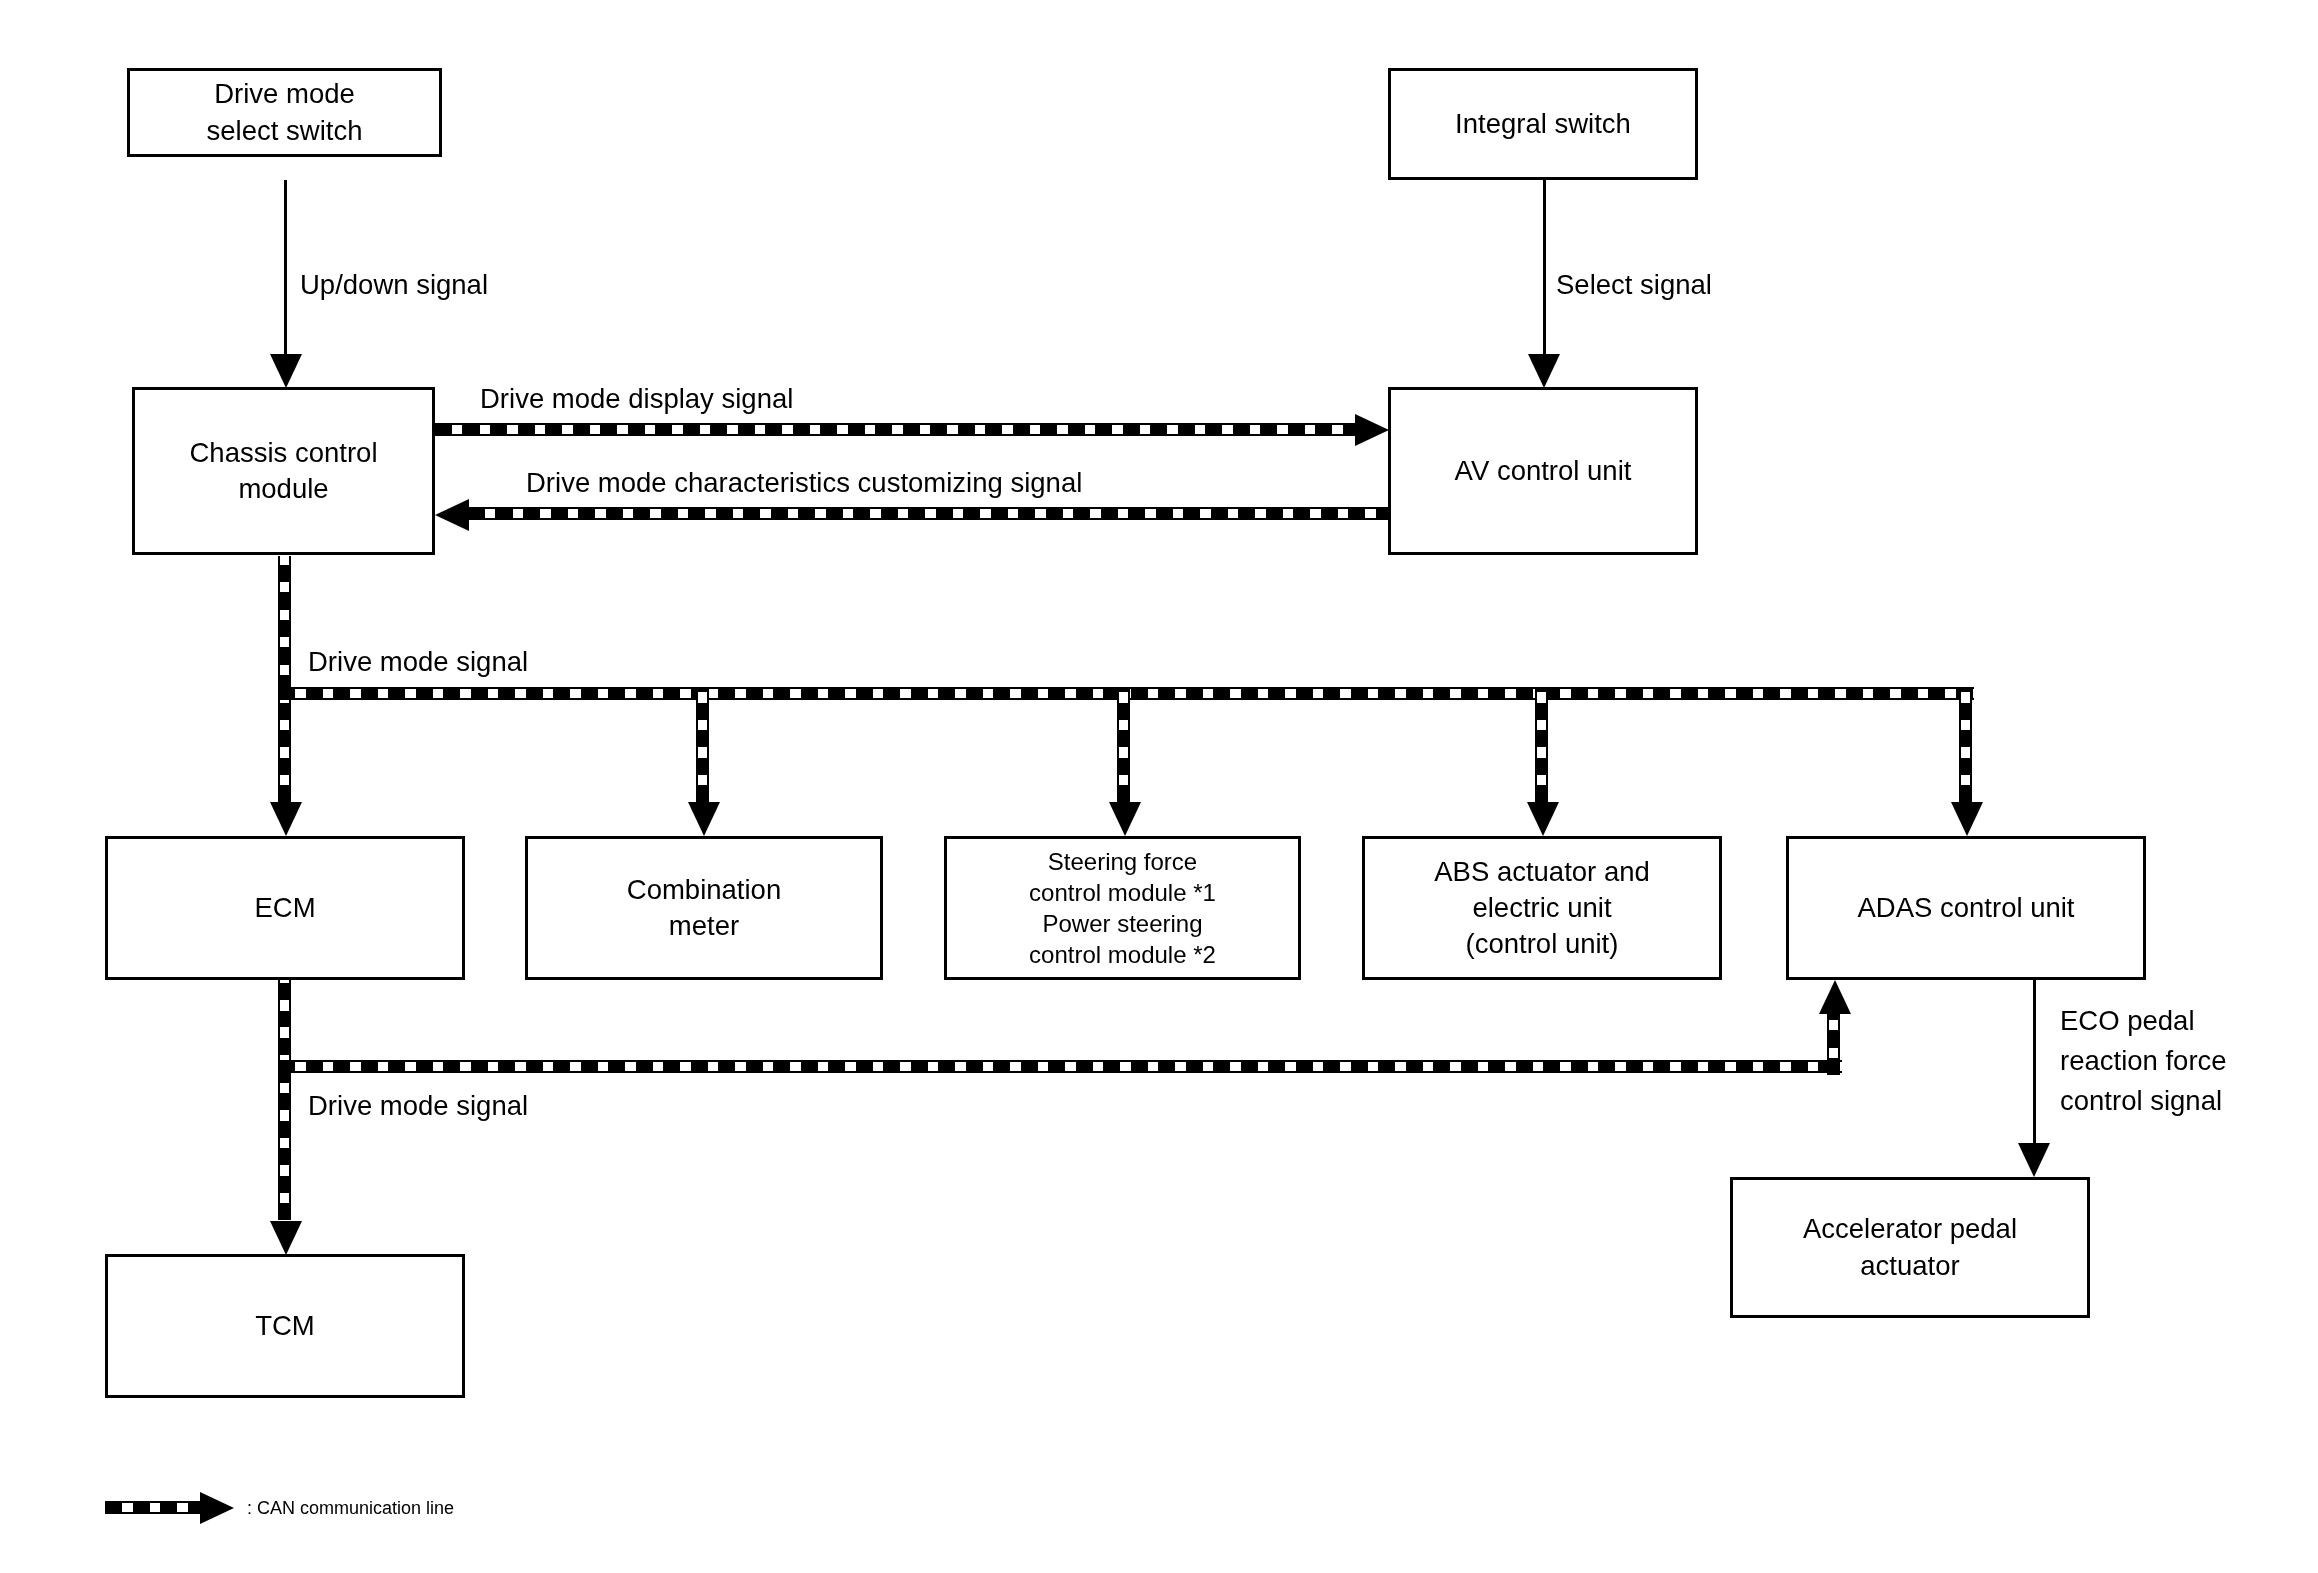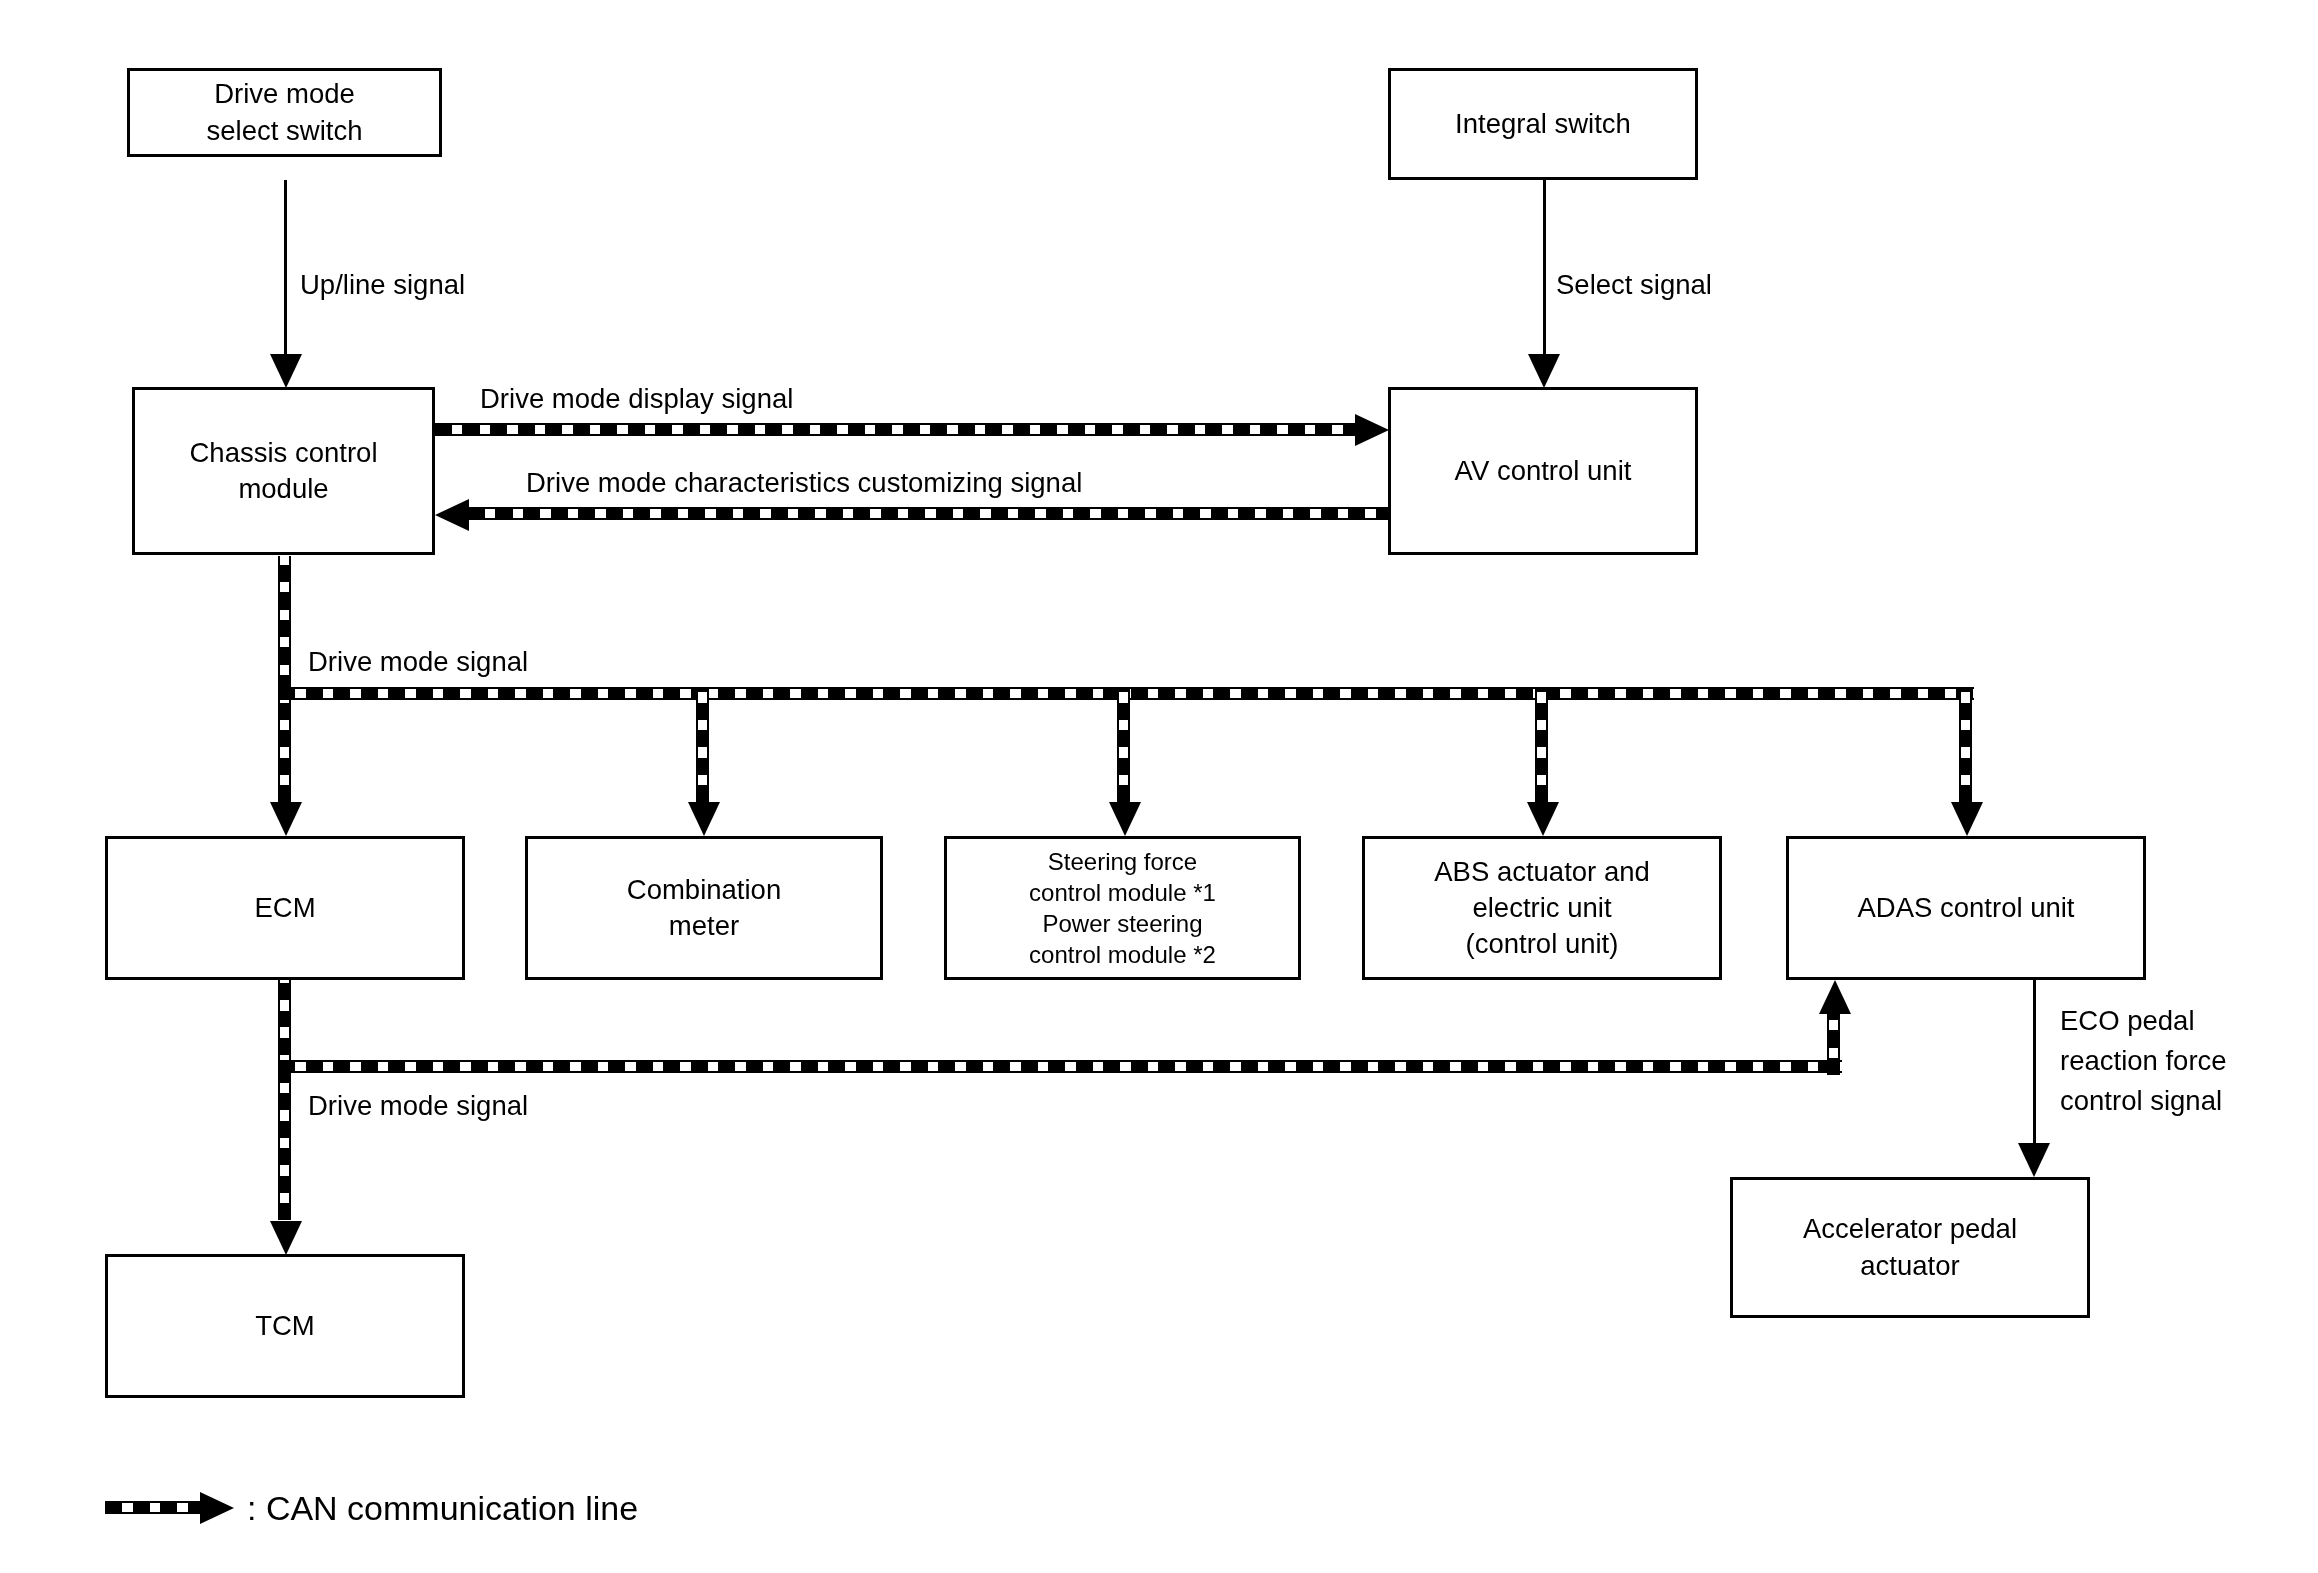--- a/index.html
+++ b/index.html
@@ -52,21 +52,21 @@
     background:repeating-linear-gradient(0deg,#000 0 17px,#fff 17px 27.5px);
   }
   
   .arr{position:absolute;width:0;height:0;}
   .arr.down{border-left:16px solid transparent;border-right:16px solid transparent;border-top:34px solid #000;}
   .arr.up{border-left:16px solid transparent;border-right:16px solid transparent;border-bottom:34px solid #000;}
   .arr.right{border-top:16px solid transparent;border-bottom:16px solid transparent;border-left:34px solid #000;}
   .arr.left{border-top:16px solid transparent;border-bottom:16px solid transparent;border-right:34px solid #000;}
   .legend-text{
     position:absolute;
-    font-size:34px;
+    font-size:18px;
     display:flex;
     align-items:center;
     height:41px;
   }
 </style>
 </head>
 <body>
 
 <div id="canvas">
 
@@ -133,21 +133,21 @@
   <div class="can-v" style="left:1959px;top:687px;height:115px;"></div>
   <div class="arr down" style="left:1951px;top:802px;"></div>
 
   <div class="can-v" style="left:278px;top:980px;height:240px;"></div>
   <div class="arr down" style="left:270px;top:1221px;"></div>
 
   <div class="can-h" style="left:278px;top:1060px;width:1564px;"></div>
   <div class="can-v" style="left:1827px;top:1014px;height:61px;"></div>
   <div class="arr up" style="left:1819px;top:980px;"></div>
 
-  <div class="lbl" style="left:300px;top:265px;">Up/line signal</div>
+  <div class="lbl" style="left:300px;top:265px;">Up/down signal</div>
 
   <div class="lbl" style="left:1556px;top:265px;">Select signal</div>
 
   <div class="lbl" style="left:480px;top:379px;">Drive mode display signal</div>
 
   <div class="lbl" style="left:480px;top:463px;margin-left:46px;">Drive mode characteristics customizing signal</div>
 
   <div class="lbl" style="left:308px;top:642px;">Drive mode signal</div>
 
   <div class="lbl" style="left:308px;top:1086px;">Drive mode signal</div>

